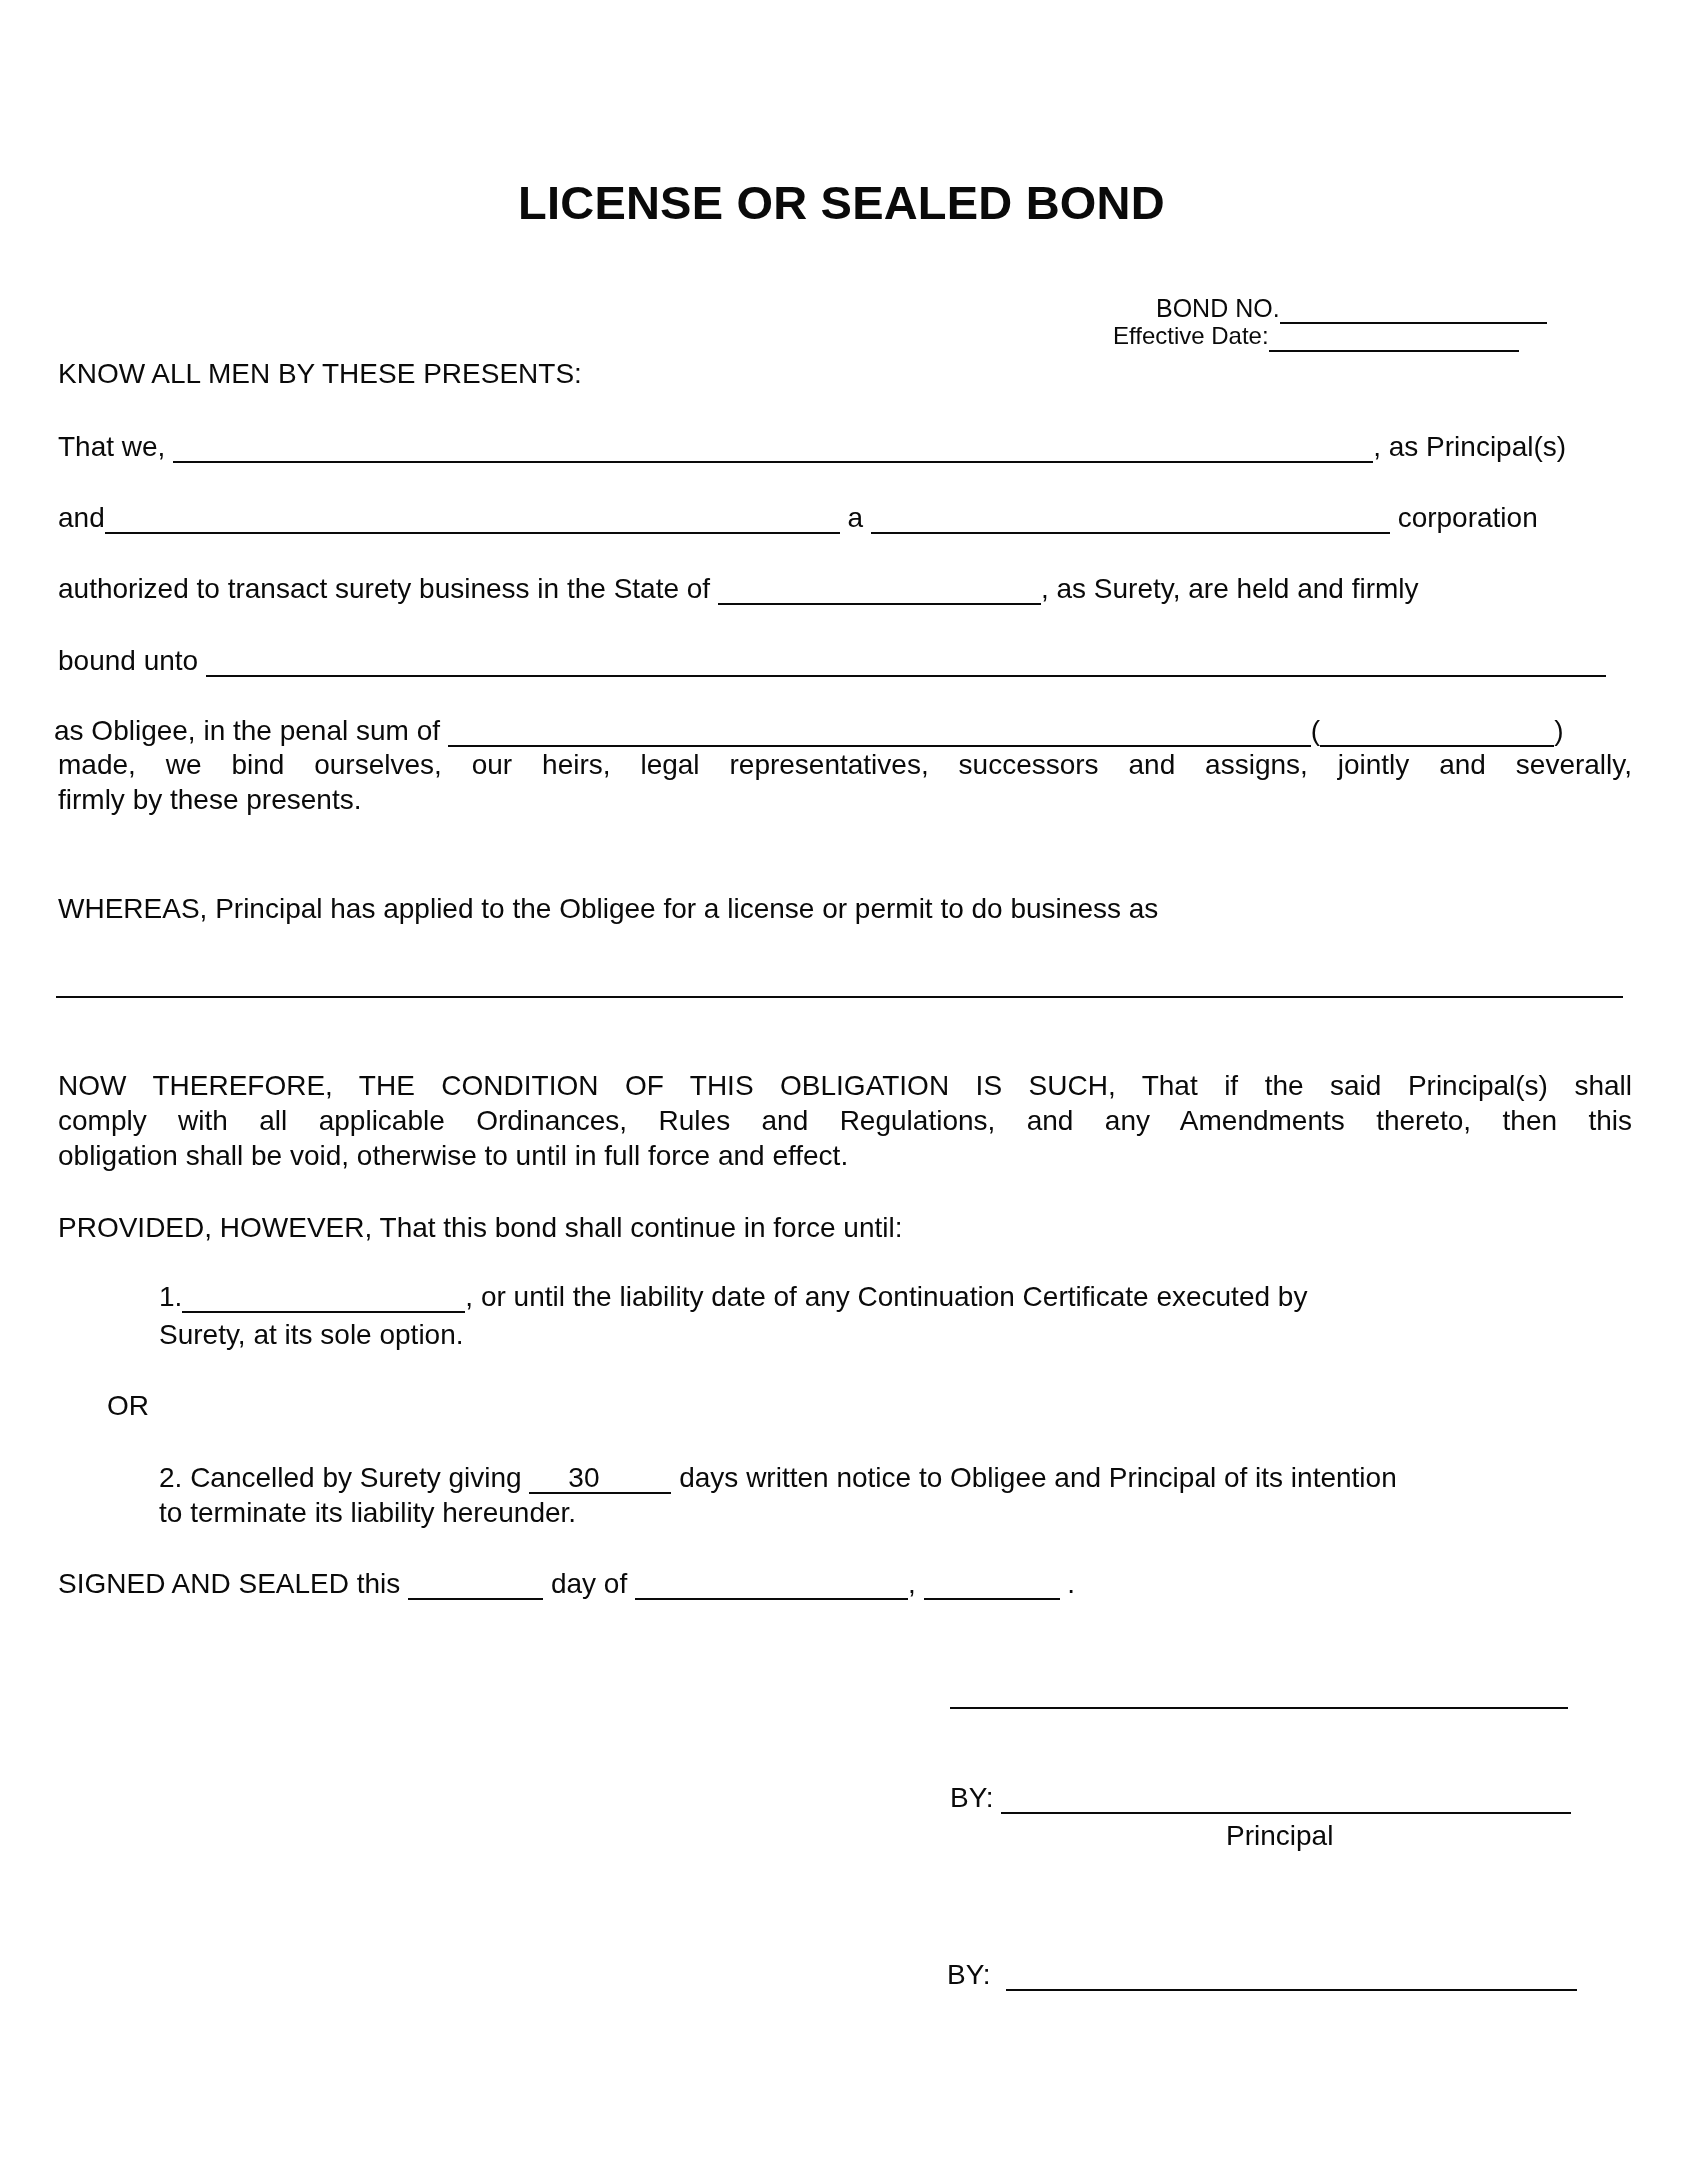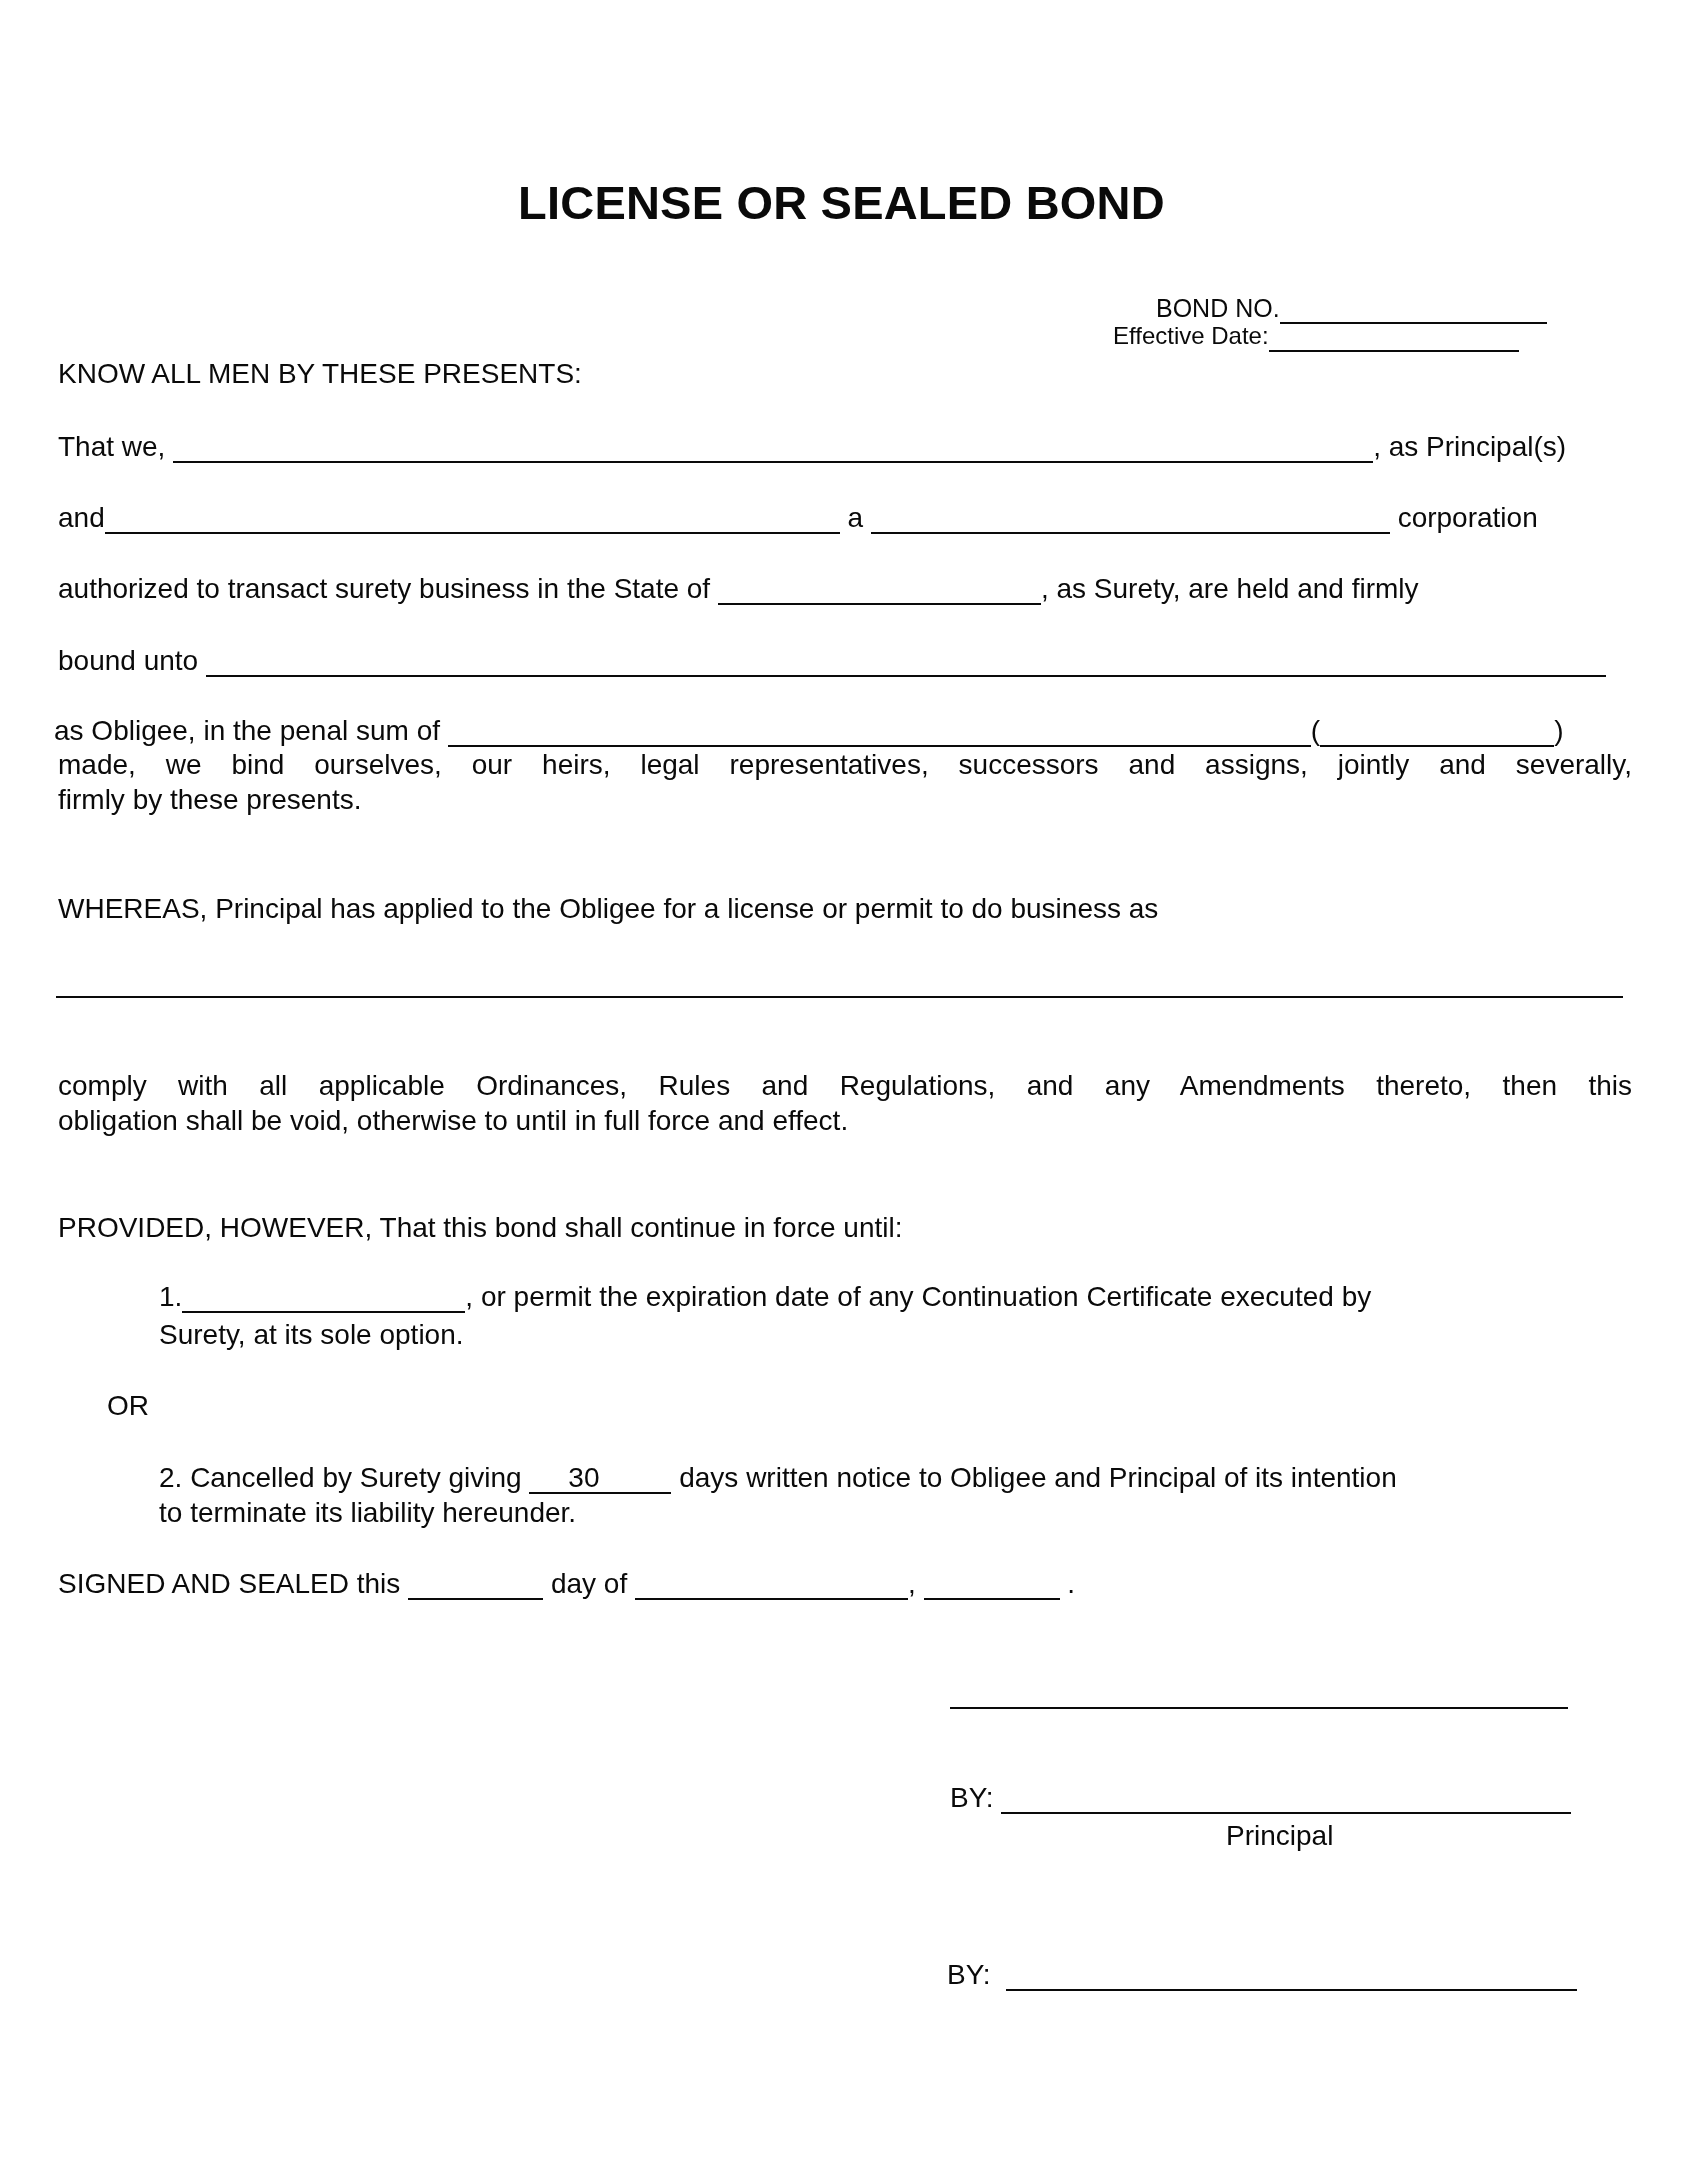--- a/index.html
+++ b/index.html
@@ -60,28 +60,29 @@
   <span class="row">made, we bind ourselves, our heirs, legal representatives, successors and assigns, jointly and severally,</span>
   <span class="row last">firmly by these presents.</span>
 </div>
 
 <div class="ln" style="left:58px; top:893px;">WHEREAS, Principal has applied to the Obligee for a license or permit to do business as</div>
 <div class="ln" style="left:56px; top:966px; width:1567px;">
   <span class="blank-val" style="width:1567px;">&nbsp;</span>
 </div>
 
 <div class="just" style="top:1068px;">
+  <span class="row">NOW THEREFORE, THE CONDITION OF THIS OBLIGATION IS SUCH, That if the said Principal(s) shall</span>
   <span class="row">comply with all applicable Ordinances, Rules and Regulations, and any Amendments thereto, then this</span>
   <span class="row last">obligation shall be void, otherwise to until in full force and effect.</span>
 </div>
 
 <div class="ln" style="left:58px; top:1212px;">PROVIDED, HOWEVER, That this bond shall continue in force until:</div>
 
 <div class="ln" style="left:159px; top:1281px;">
-  <span>1.</span><span class="blank-val" style="width:283px;">&nbsp;</span><span>, or permit the expiration date of any Continuation Certificate executed by</span>
+  <span>1.</span><span class="blank-val" style="width:283px;">&nbsp;</span><span>, or until the liability date of any Continuation Certificate executed by</span>
 </div>
 <div class="ln" style="left:159px; top:1319px;">Surety, at its sole option.</div>
 
 <div class="ln" style="left:107px; top:1390px;">OR</div>
 
 <div class="ln" style="left:159px; top:1462px;">
   <span>2. Cancelled by Surety giving</span>
   <span class="blank-val" style="width:142px; text-align:left; padding-left:0;"><span style="display:inline-block; width:109px; text-align:center;">30</span></span>
   <span>days written notice to Obligee and Principal of its intention</span>
 </div>

